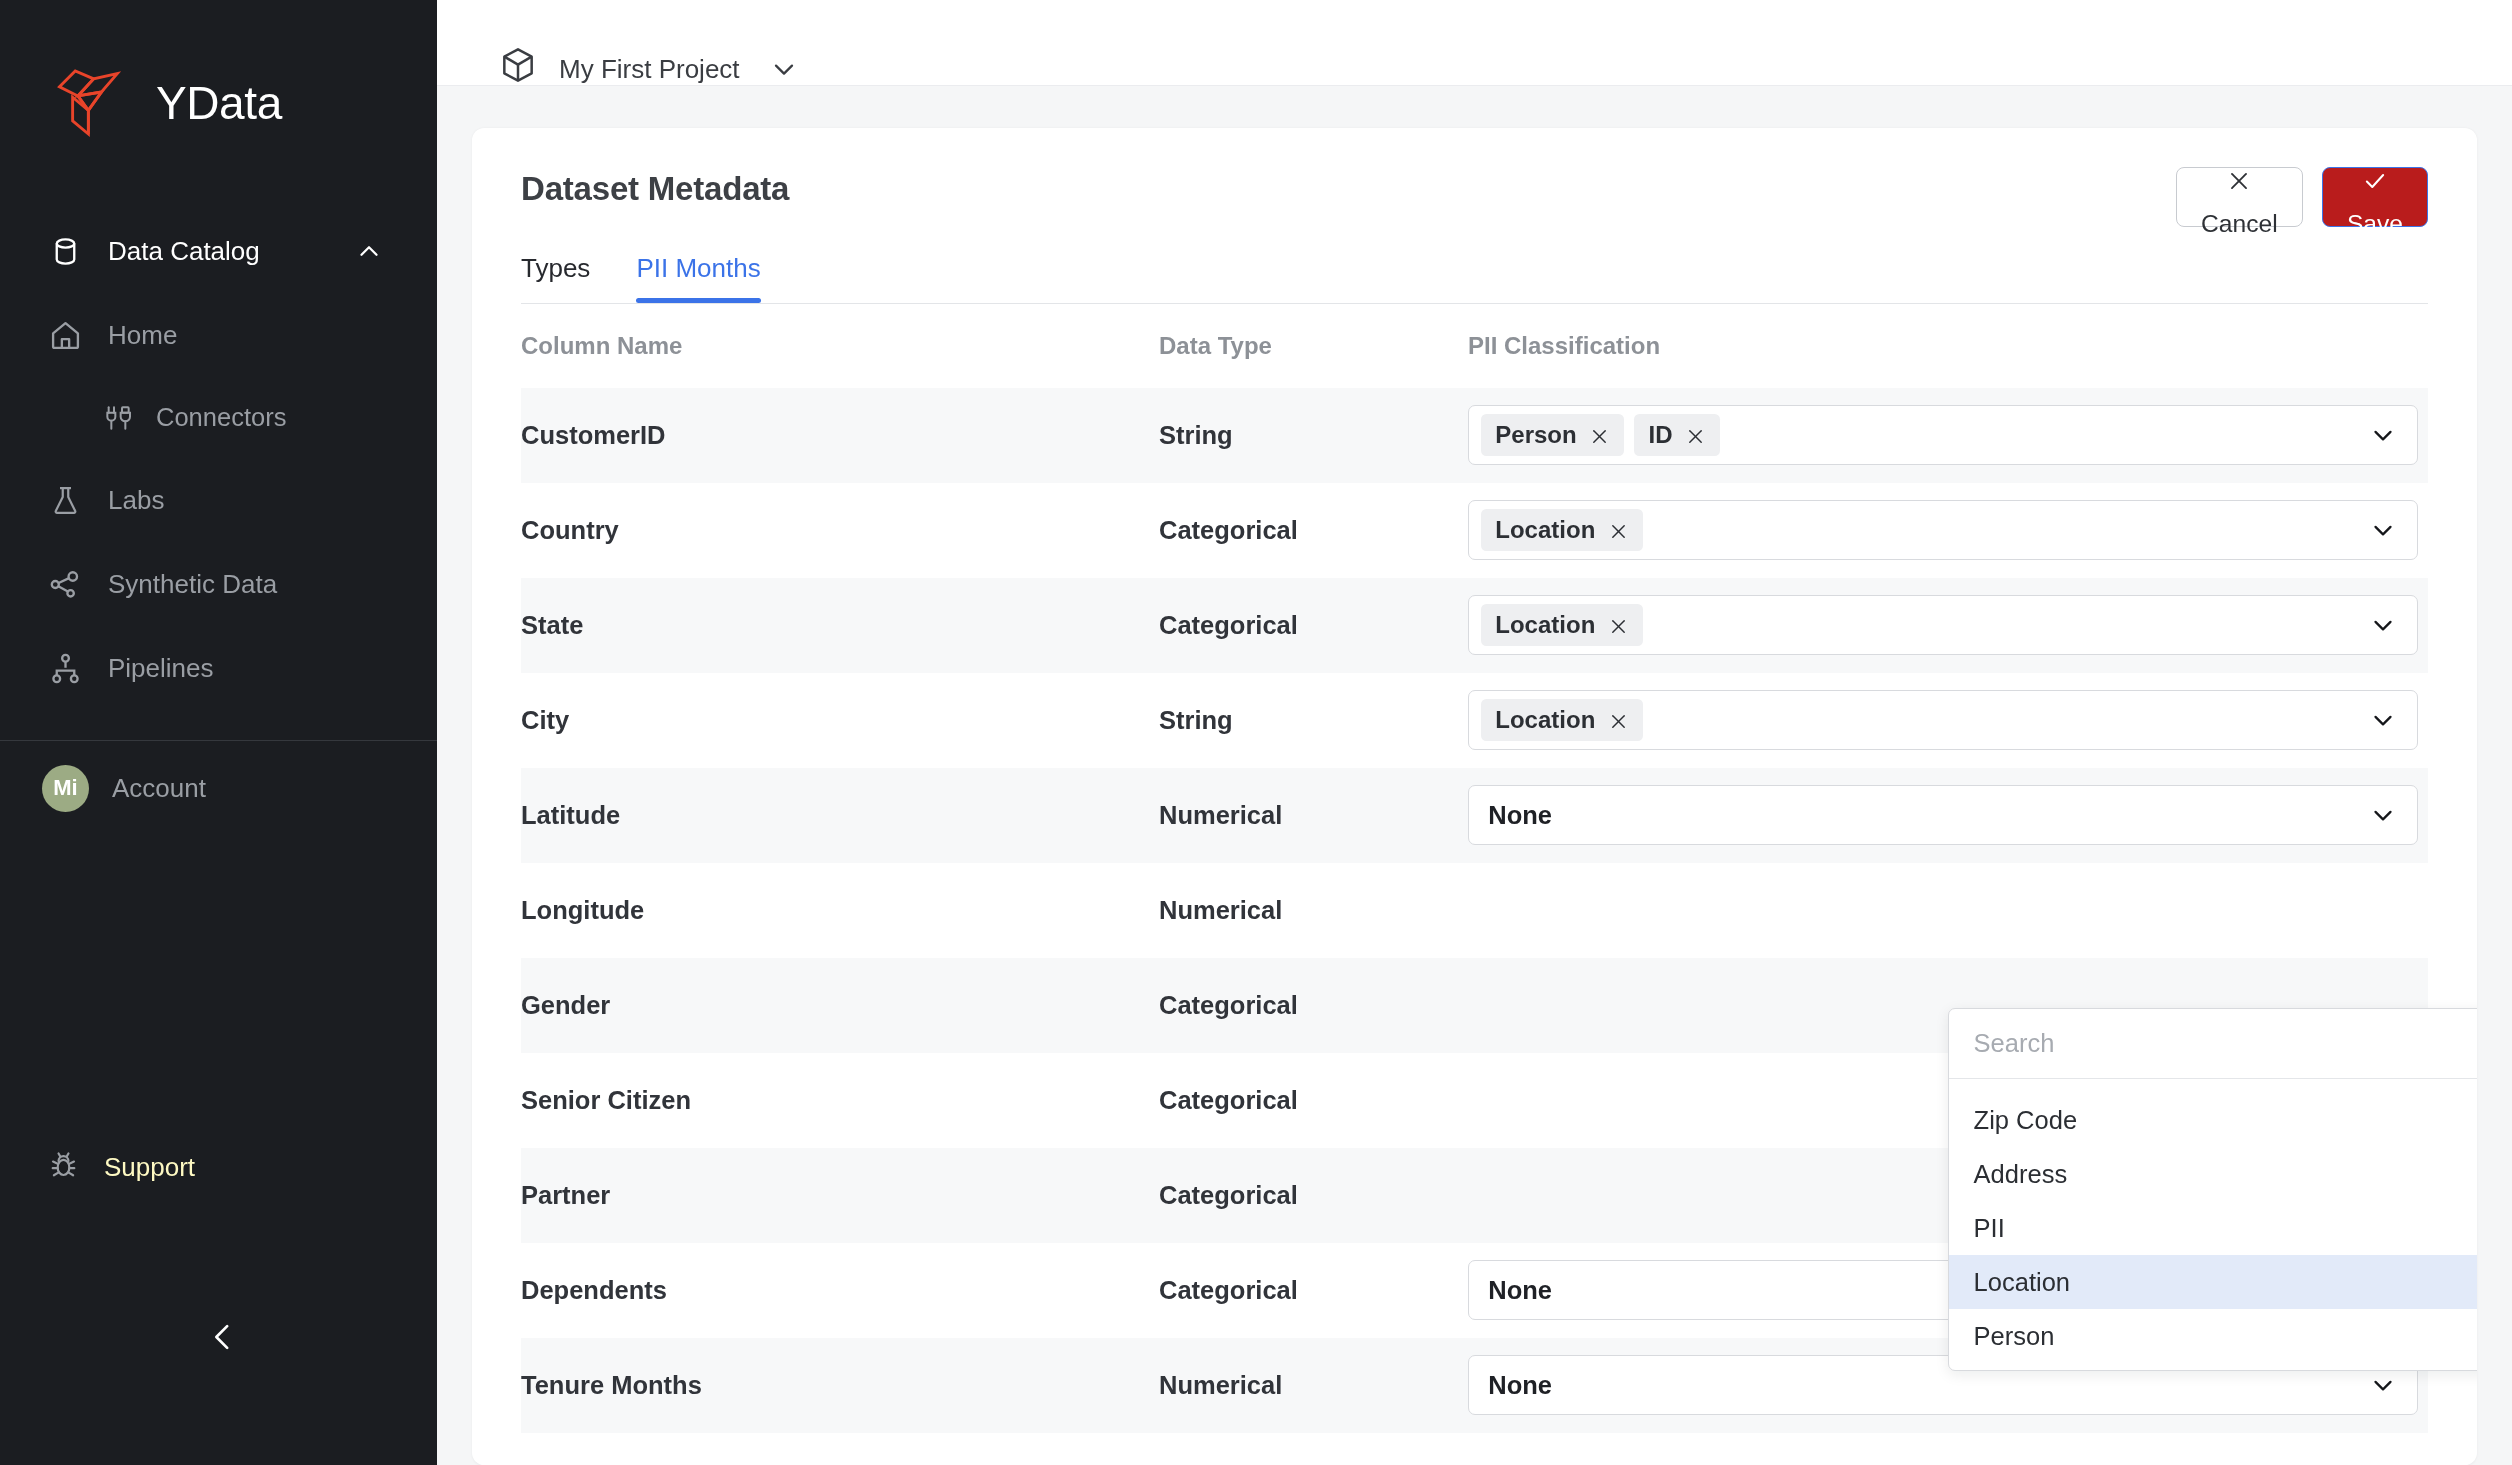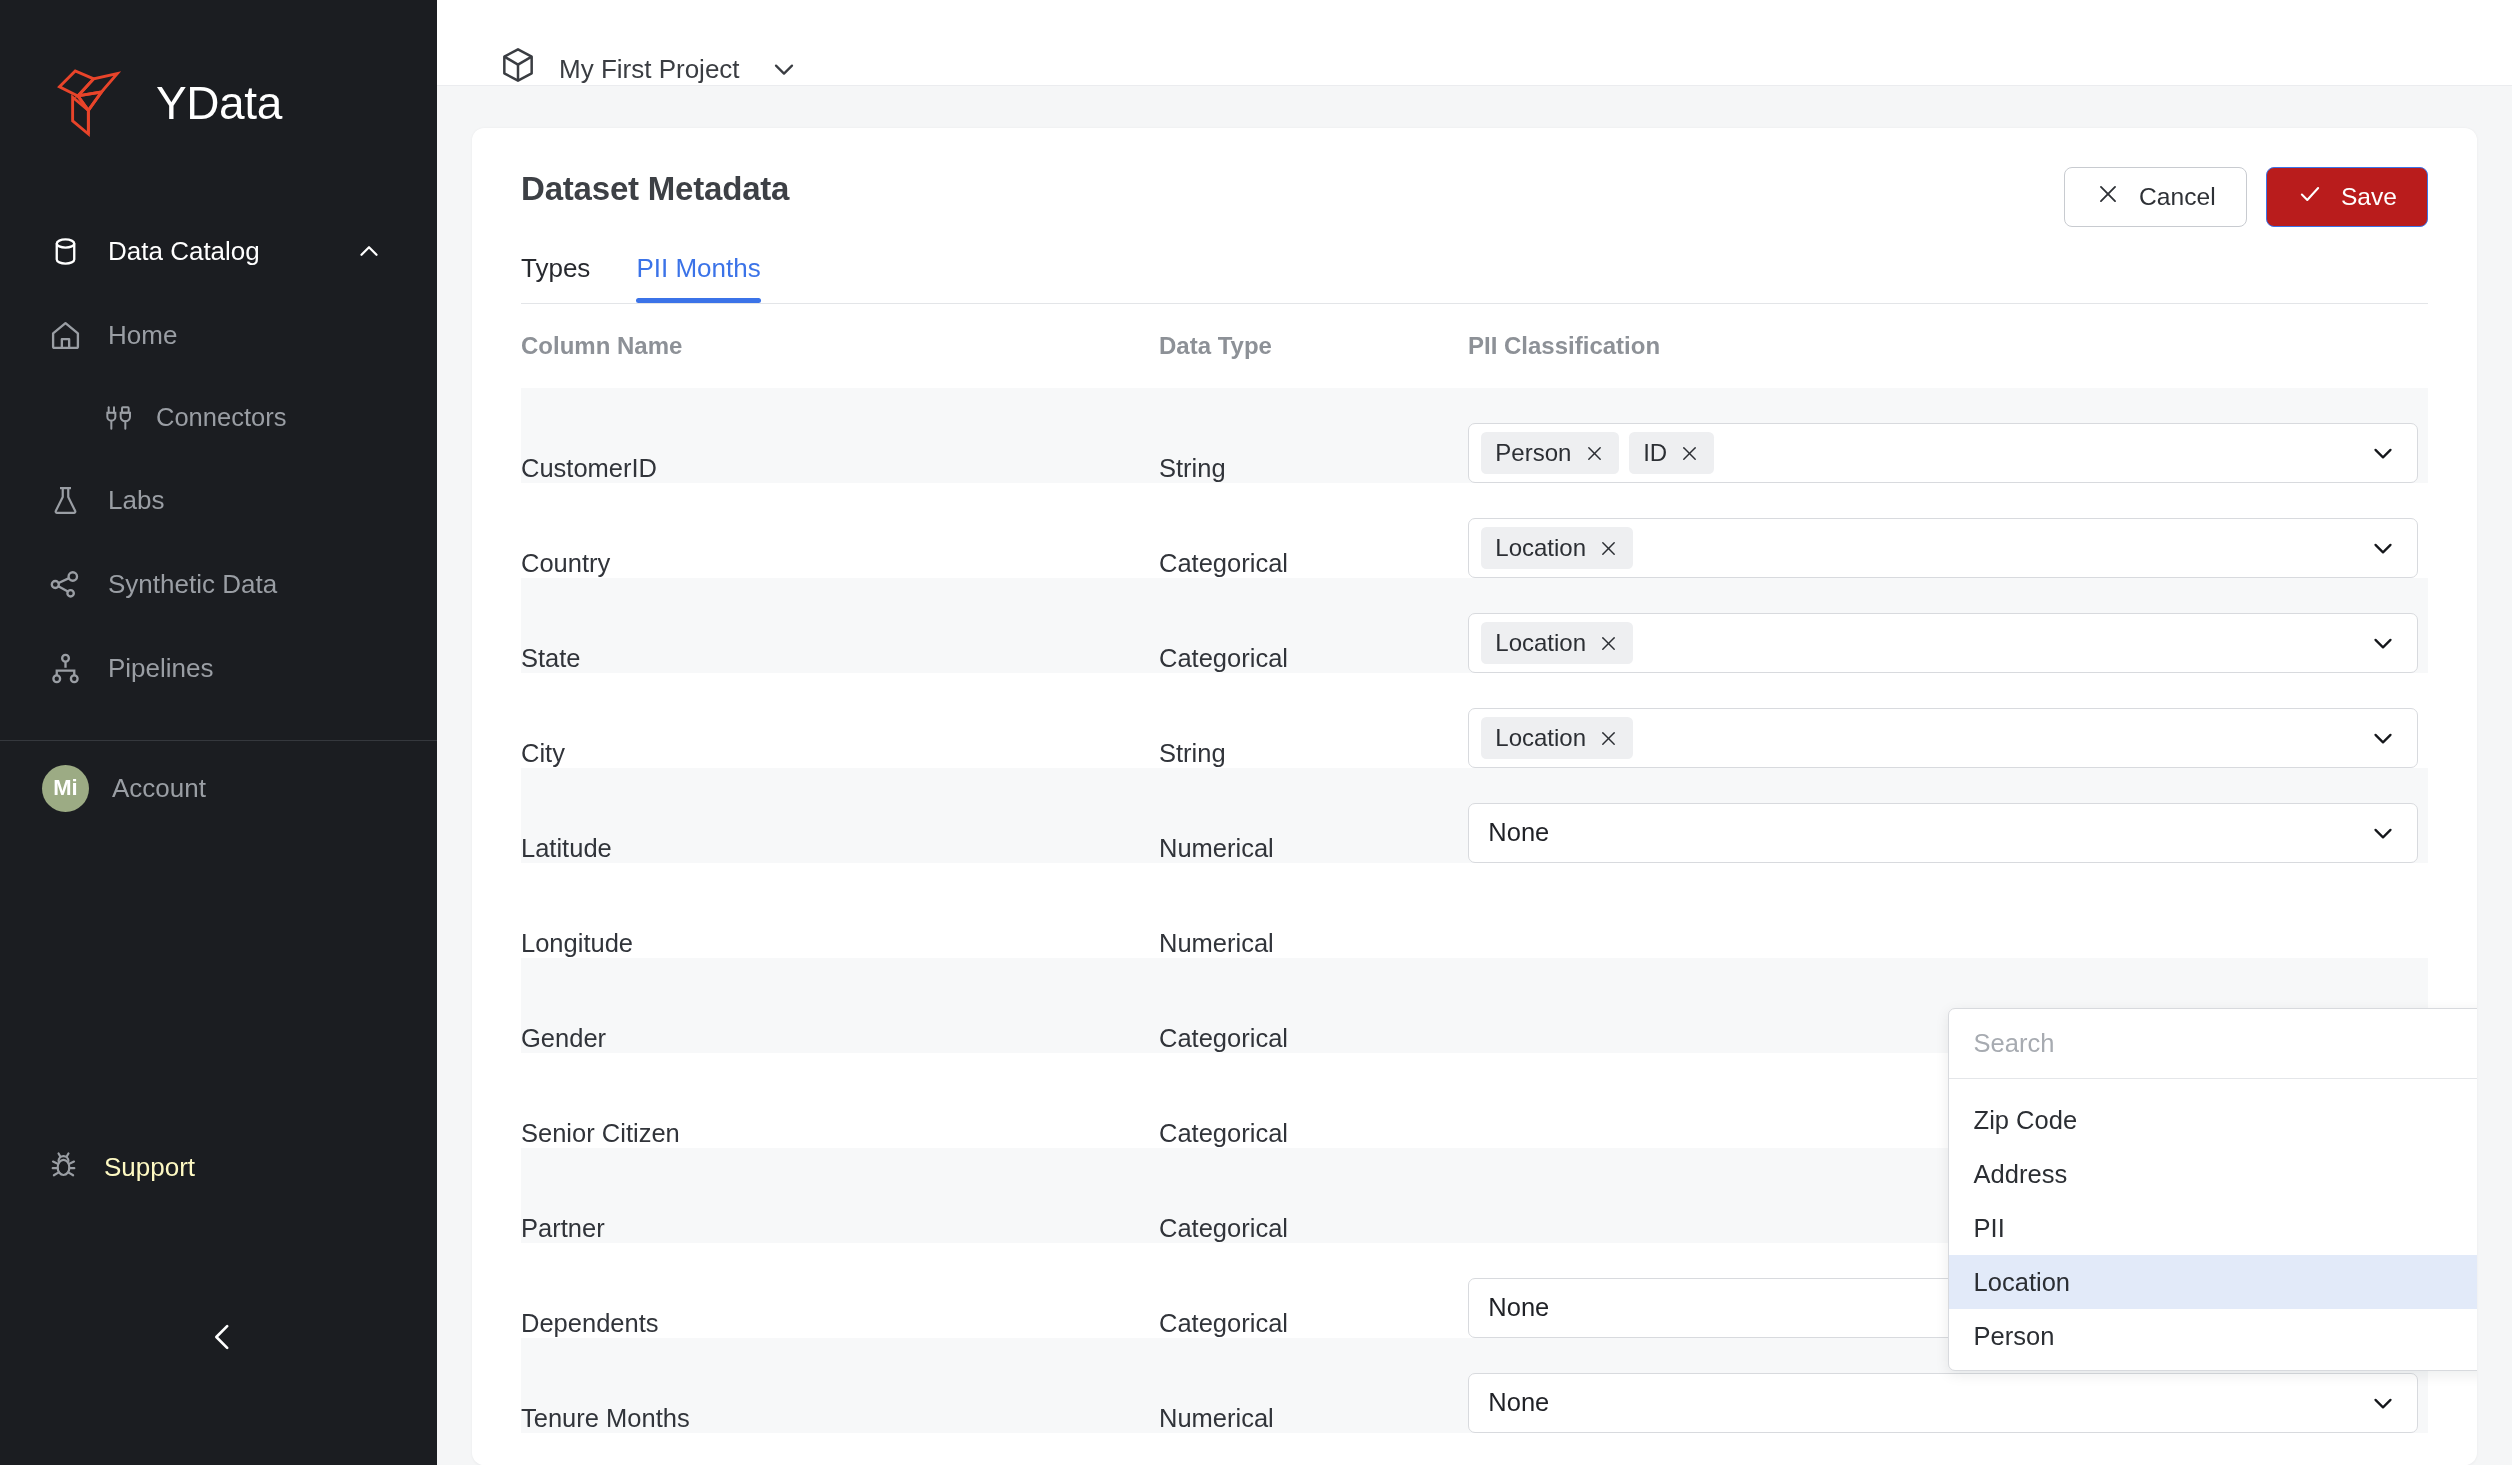--- a/index.html
+++ b/index.html
@@ -118,24 +118,24 @@
     overflow: hidden;
     box-shadow: 0 0.9px 2.6px rgba(16,20,30,0.05);
   }
   .card-head {
     display: flex; align-items: flex-start; justify-content: space-between;
     padding: 42px 49px 0 49px;
   }
   .card-title { font-size: 33px; font-weight: 700; color: #3d4045; letter-spacing: -0.2px; }
   .actions { display: flex; gap: 19.3px; align-items: center; margin-top: -3.5px; }
   .btn {
-    display: flex; align-items: center; gap: 18px;
-    height: 60px; padding: 0 30px;
+    display: flex; align-items: center; gap: 10px;
+    height: 60px; padding: 0 24px;
     border-radius: 8px; font-size: 24.6px;
-    cursor: pointer; user-select: none;
+    cursor: pointer; user-select: none; flex-direction: column;
   }
   .btn-cancel { background: #ffffff; border: 0.9px solid #c8cbd0; color: #2e3136; }
   .btn-save { background: #b91c1c; border: 0.9px solid #3b73e8; color: #ffffff; }
 
   .tabs {
     display: flex; gap: 46px;
     padding: 26px 49px 0 49px;
     position: relative;
   }
   .tab {
@@ -155,23 +155,24 @@
   
   .tbl { padding: 0 49px; }
   .thead {
     display: flex; align-items: center; height: 84px;
   }
   .th { font-size: 24px; color: #8d9197; font-weight: 700; }
   .c1 { flex: 0 0 638px; }
   .c2 { flex: 0 0 309px; }
   .c3 { flex: 1 1 auto; }
   .trow {
-    display: flex; align-items: flex-end;
+    display: flex; align-items: center;
     height: 95px;
     position: relative;
+    font-weight: bold;
   }
   .trow.alt { background: #f7f8f9; }
   .td { font-size: 25.5px; color: #31343a; }
 
   .select {
     height: 60px;
     border: 0.9px solid #d8dade; border-radius: 7px;
     background: #ffffff;
     display: flex; align-items: center;
     padding: 0 19.3px 0 12.3px;

